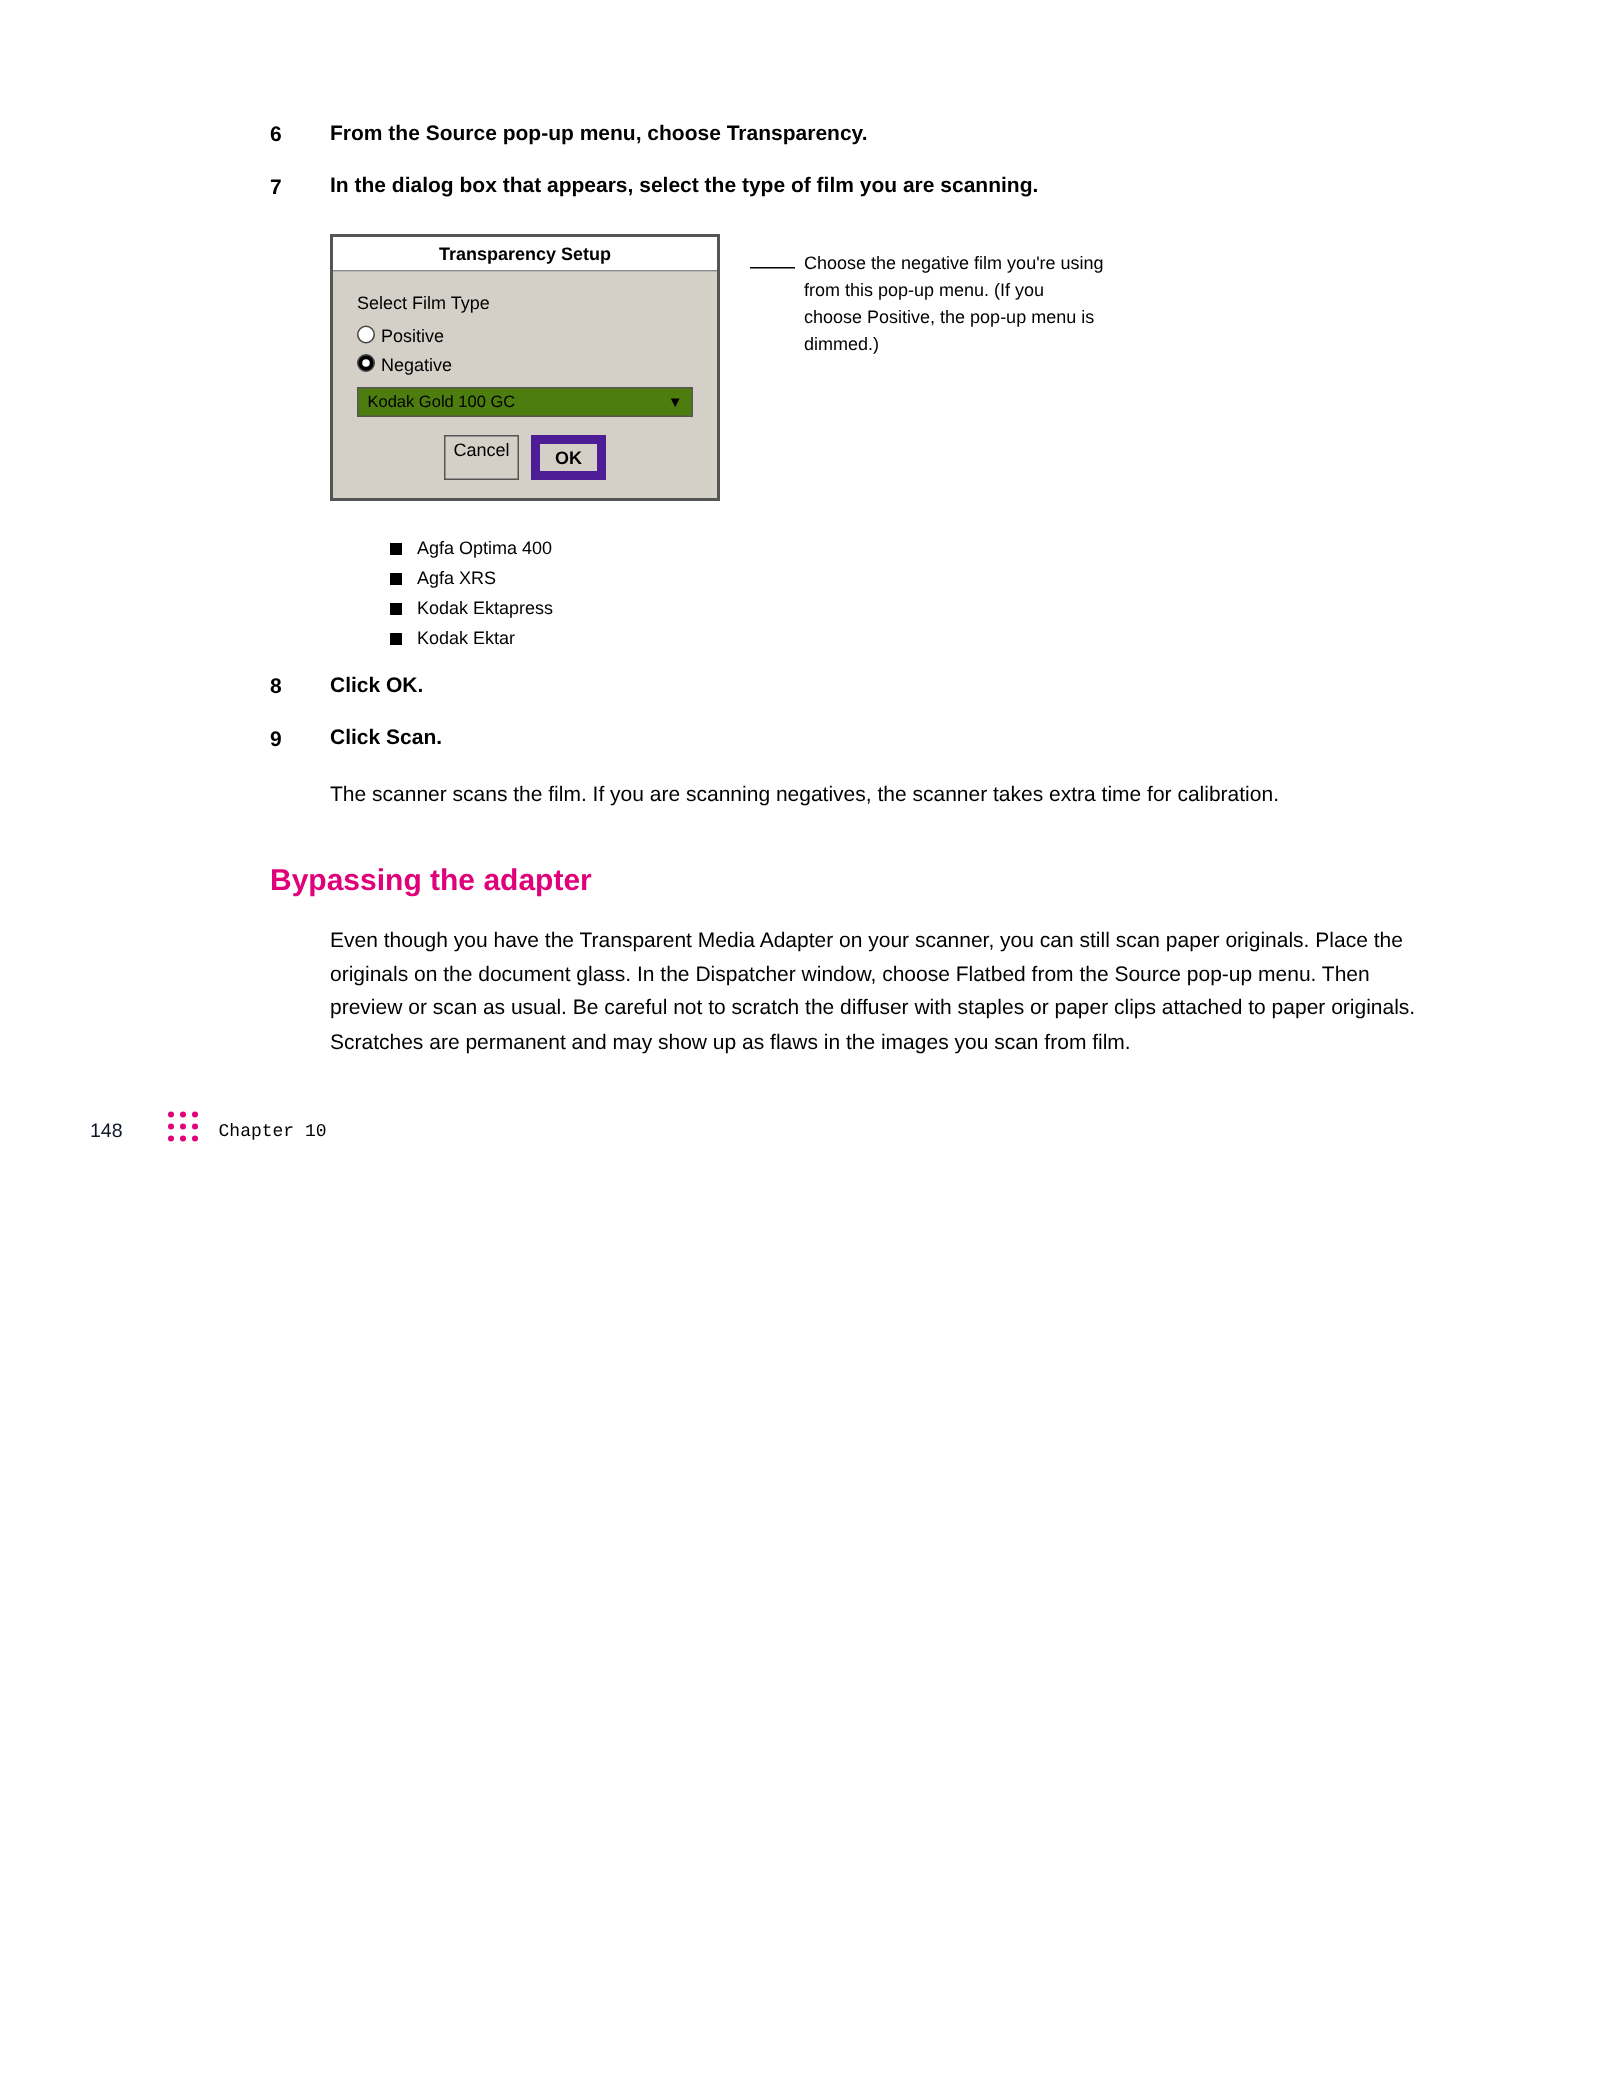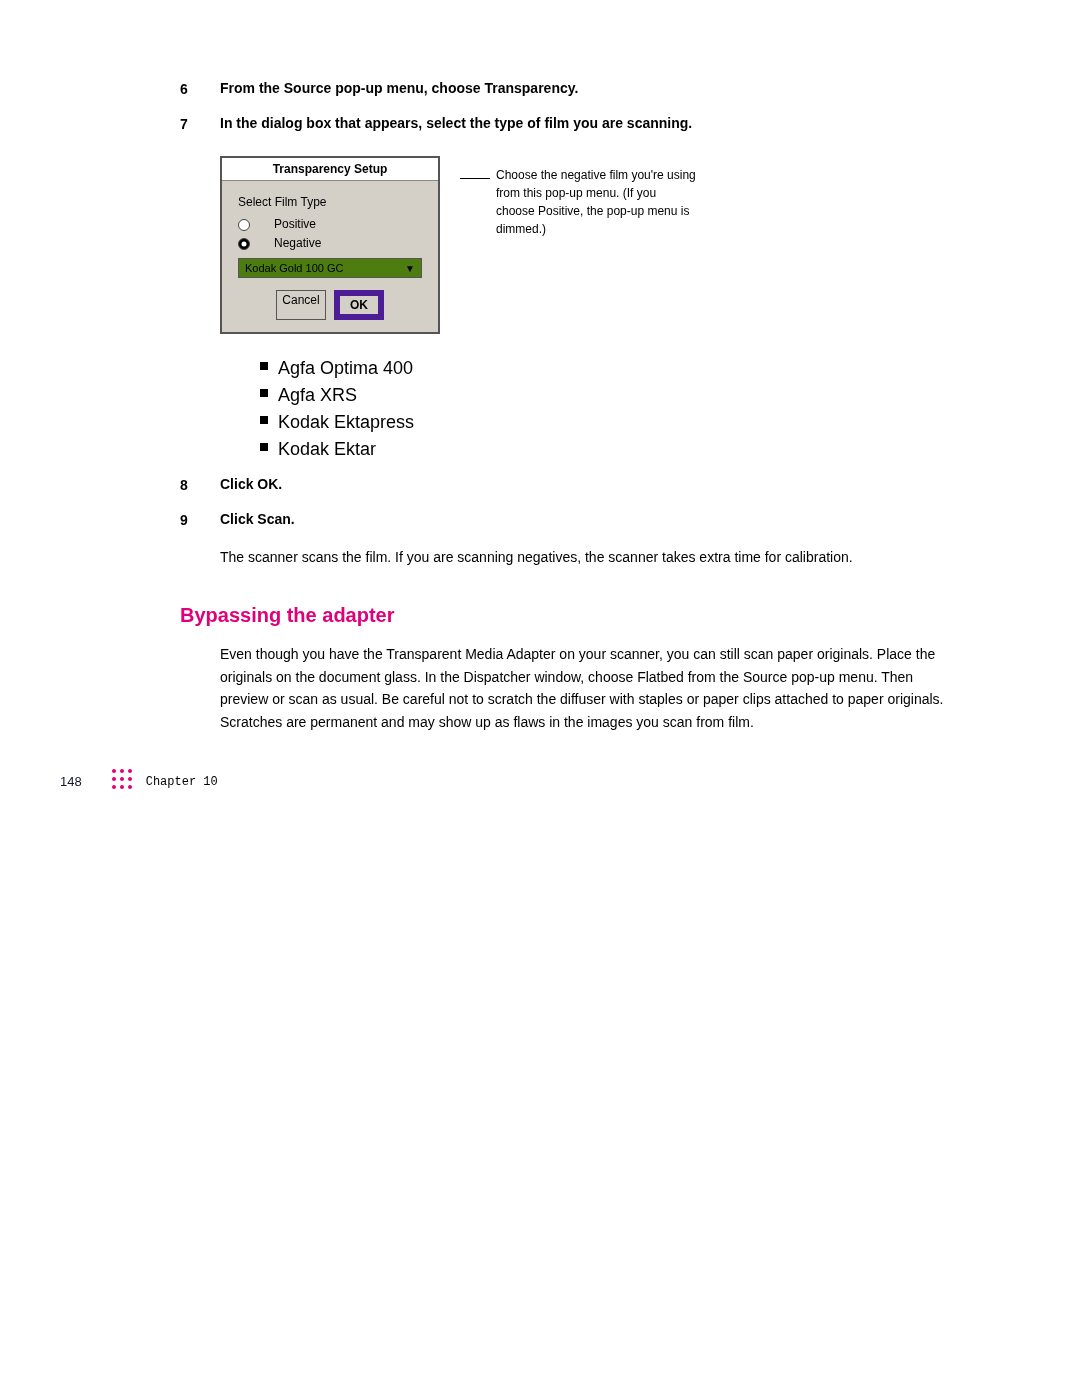--- a/index.html
+++ b/index.html
@@ -43,21 +43,21 @@
     .dialog-section {
       display: flex;
       margin: 24px 0 24px 40px;
       align-items: flex-start;
       gap: 20px;
     }
 
     .dialog-box {
       border: 2px solid #555;
       background: #d4d0c8;
-      width: 220px;
+      width: 260px;
       font-family: Arial, Helvetica, sans-serif;
     }
 
     .dialog-titlebar {
       background: #ffffff;
       border-bottom: 1px solid #888;
       text-align: center;
       font-size: 12px;
       font-weight: bold;
       padding: 4px 8px;
@@ -69,23 +69,23 @@
     }
 
     .dialog-group-label {
       font-size: 12px;
       font-weight: normal;
       margin-bottom: 8px;
     }
 
     .dialog-radio-row {
       display: flex;
-      align-items: flex-end;
+      align-items: flex-start;
       margin-bottom: 5px;
-      gap: 24px;
+      gap: 4px;
       font-size: 12px;
     }
 
     .radio-circle {
       width: 12px;
       height: 12px;
       border-radius: 50%;
       border: 1.5px solid #444;
       background: #fff;
       flex-shrink: 0;
@@ -185,21 +185,21 @@
     .bullet-list {
       margin: 0 0 16px 80px;
       list-style: none;
     }
 
     .bullet-list li {
       display: flex;
       align-items: flex-start;
       gap: 10px;
       margin-bottom: 6px;
-      font-size: 18px;
+      font-size: 12px;
     }
 
     .bullet-square {
       width: 8px;
       height: 8px;
       background: #000;
       flex-shrink: 0;
       margin-top: 4px;
     }
 

